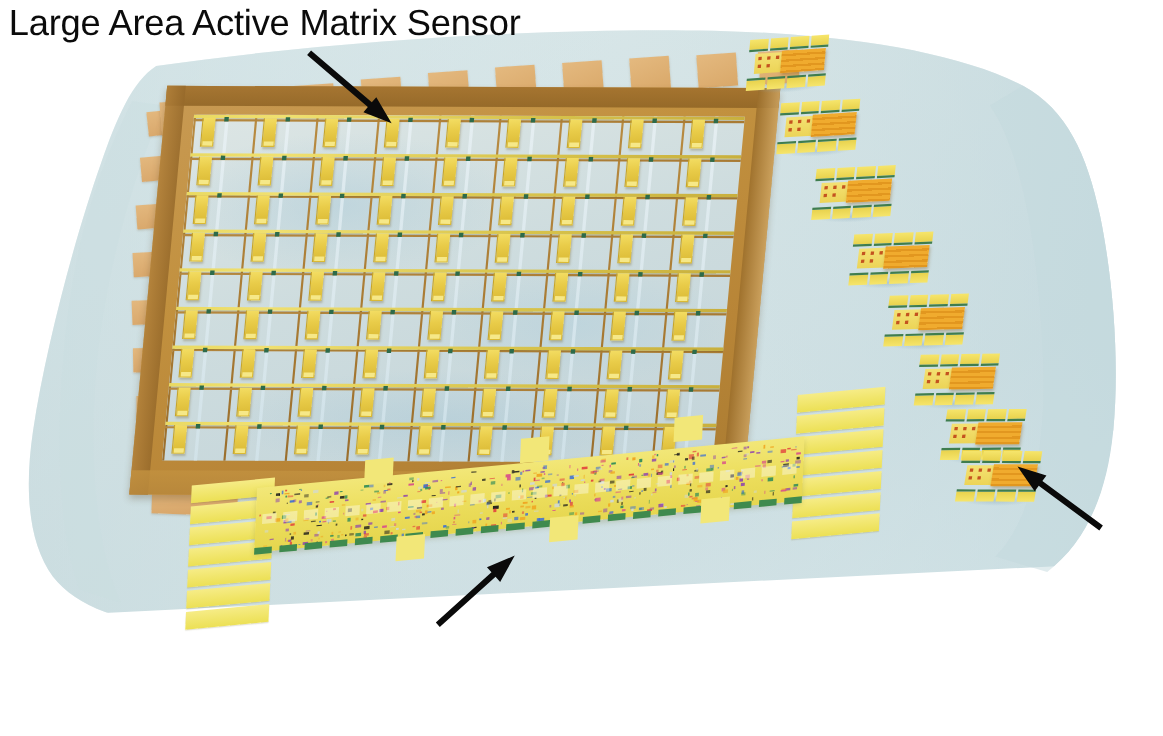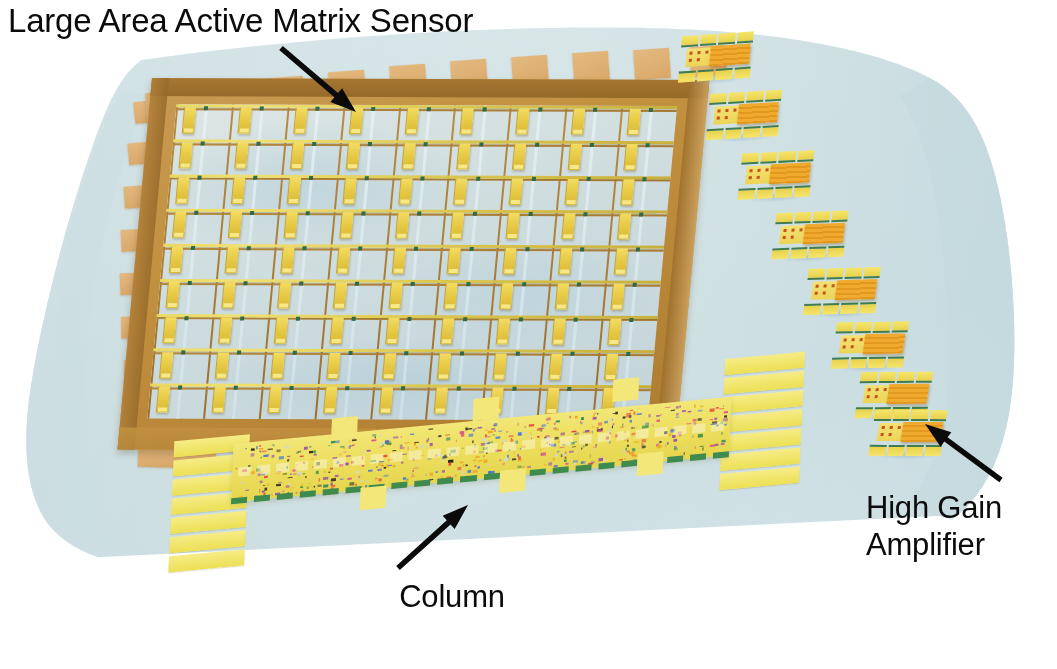--- a/index.html
+++ b/index.html
@@ -1376,22 +1376,17 @@
 
     <svg class="arrow-svg" viewBox="0 0 1057 669">
       <g id="arrow-group" fill="#0a0a0a" stroke="#0a0a0a">
           <polygon points="279.2,50.1 334.4,97.2 330.4,102.0 356.0,112.0 342.1,88.3 338.0,93.0 282.8,45.9" fill="#0a0a0a" stroke="none"></polygon>
           <polygon points="1002.6,477.8 947.6,437.2 951.3,432.2 925.0,424.0 940.6,446.7 944.3,441.6 999.4,482.2" fill="#0a0a0a" stroke="none"></polygon>
           <polygon points="399.8,570.0 450.5,524.4 454.7,529.1 468.0,505.0 442.7,515.7 446.8,520.3 396.2,566.0" fill="#0a0a0a" stroke="none"></polygon>
         </g>
     </svg>
 
     <div class="label" id="label-sensor">Large Area Active Matrix Sensor</div>
-    <div class="label" id="label-amp">
-      <div>High Gain</div>
-      <div>Amplifier</div>
-    </div>
     <div class="label" id="label-col">
-      <div>Column</div>
     </div>
 
   </div>
 </div>
 
 </body></html>

